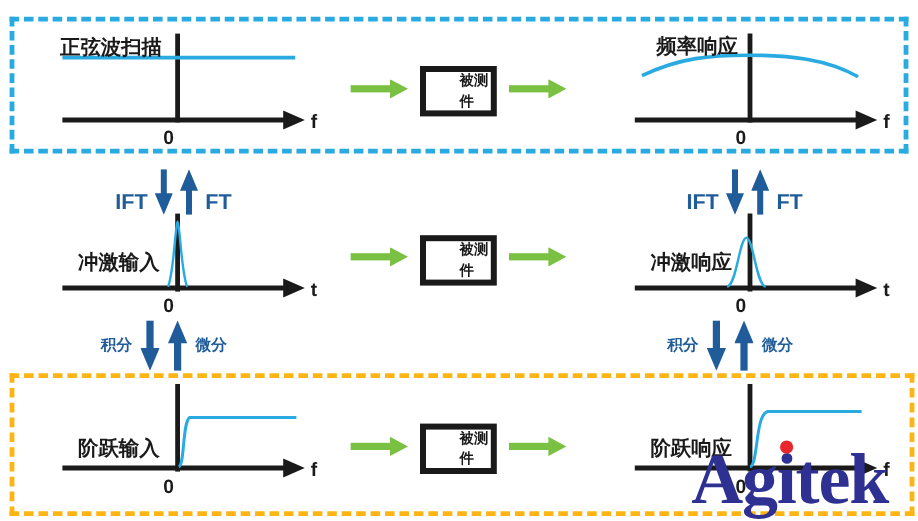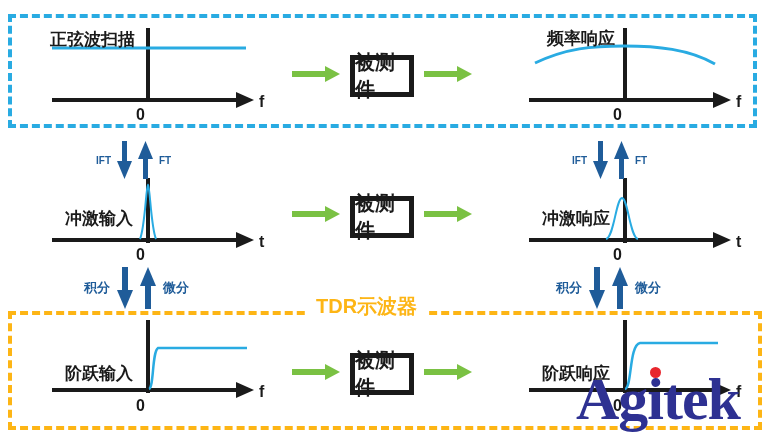--- a/index.html
+++ b/index.html
@@ -8,41 +8,40 @@
   .frame{position:absolute;box-sizing:border-box;background:transparent;z-index:1;}
   .vna-frame{border:4px dashed #29ABE2;}
   .tdr-frame{border:4px dashed #FDB515;}
   .frame-title{position:absolute;background:#fff;font-weight:700;font-size:20px;
                padding:0 10px;z-index:2;line-height:24px;}
   .vna-title{color:#29ABE2;}
   .tdr-title{color:#FDB515;}
   .graph{position:absolute;z-index:1;}
   .graph text{font-family:"Liberation Sans",sans-serif;font-weight:700;fill:#1a1a1a;}
   .dut{position:absolute;width:64px;height:42px;border:5px solid #1a1a1a;box-sizing:border-box;
-       display:flex;align-items:center;justify-content:center;font-weight:700;font-size:20px;
-       color:#1a1a1a;background:#fff;z-index:2;}
+       display:flex;align-items:center;justify-content:center;font-weight:700;font-size:12px;
+       color:#1a1a1a;background:#fff;z-index:2;padding-left:28px;}
   .garrow{position:absolute;z-index:2;}
   .tf{position:absolute;display:flex;align-items:center;color:#1F5C99;font-weight:700;z-index:2;}
-  .tf-small{font-size:10px;gap:6px;}
+  .tf-small{font-size:18px;gap:6px;align-items:flex-end;}
   .tf-big{font-size:13px;gap:7px;}
   .tf svg{display:block;}
   .logo{position:absolute;left:576px;top:369px;font-family:"Liberation Serif",serif;
         font-weight:700;font-size:60px;line-height:1;color:#2E3192;z-index:3;letter-spacing:-1px;}
   .logo-dot{position:absolute;left:650px;top:367px;width:11px;height:11px;border-radius:50%;
             background:#E8262D;z-index:4;}
 </style>
 </head>
 <body>
 
 <div class="stage">
 
   <div class="frame vna-frame" style="left:8px;top:14px;width:749px;height:114px;"></div>
 
   <div class="frame tdr-frame" style="left:8px;top:311px;width:754px;height:119px;"></div>
-  <div class="frame-title tdr-title" style="left:306px;top:294px;">TDR示波器</div>
 
   <svg class="graph" style="left:40px;top:20px;" width="230" height="105" viewBox="0 0 230 105">
     <line x1="108" y1="8" x2="108" y2="82" stroke="#1a1a1a" stroke-width="4"></line>
     <line x1="12" y1="80" x2="198" y2="80" stroke="#1a1a1a" stroke-width="4"></line>
     <polygon points="196,72 196,88 214,80" fill="#1a1a1a"></polygon>
     <line x1="12" y1="28" x2="206" y2="28" stroke="#29ABE2" stroke-width="3"></line>
     <text x="10" y="25" font-size="17">正弦波扫描</text>
     <text x="96" y="100" font-size="16">0</text>
     <text x="219" y="87" font-size="16">f</text>
   </svg>

